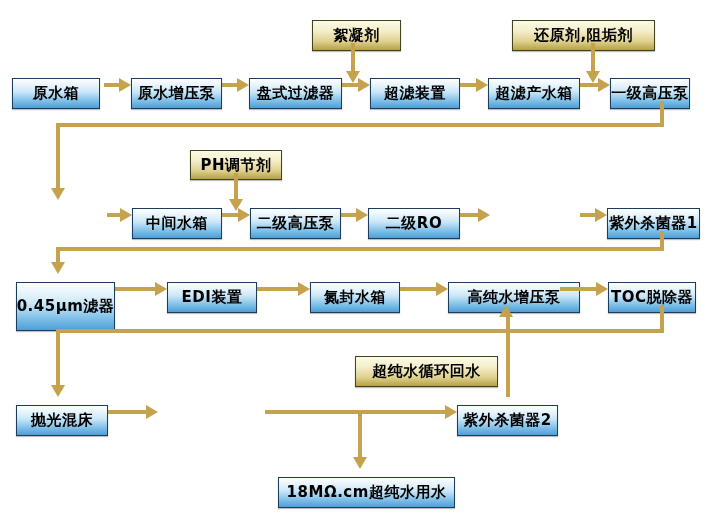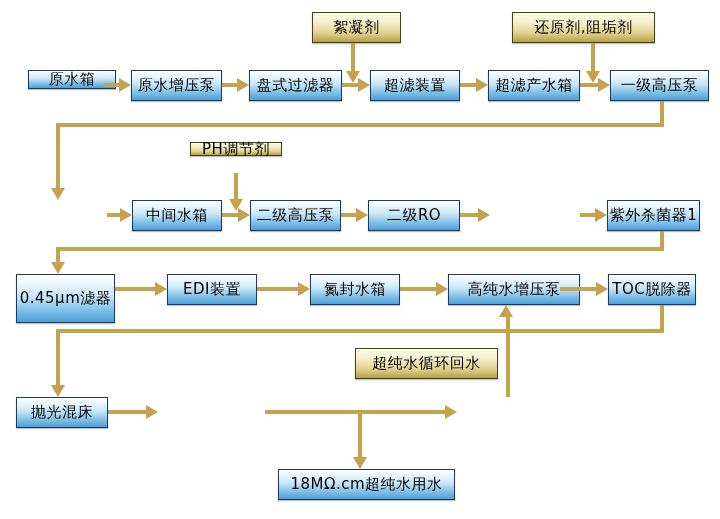--- a/index.html
+++ b/index.html
@@ -2,22 +2,22 @@
 <html><head>
 <meta charset="utf-8">
 <style>
   html,body{margin:0;padding:0;background:#fff;}
   .canvas{
     position:relative;width:720px;height:519px;background:#ffffff;
     font-family:"DejaVu Sans",sans-serif;overflow:hidden;
   }
   .node{
     position:absolute;display:flex;align-items:center;justify-content:center;
-    font-weight:normal;font-size:15px;color:#000;box-sizing:border-box;
-    white-space:nowrap;letter-spacing:0.5px;
+    font-weight:bold;font-size:15px;color:#000;box-sizing:border-box;
+    white-space:nowrap;letter-spacing:0.5px;margin-top:8px;
   }
   .process{
     border:1px solid #1b3c5f;
     background:linear-gradient(180deg,#fdfeff 0%,#e6f4fc 22%,#c9e6f7 45%,#7fc0e8 75%,#4e9fd6 100%);
     box-shadow:0 1px 1px rgba(0,0,0,0.25);
   }
   .chemical{
     border:1px solid #43431f;
     background:linear-gradient(180deg,#fcfae6 0%,#f4eec9 35%,#e0d190 70%,#b3a143 100%);
     box-shadow:0 1px 1px rgba(0,0,0,0.25);
@@ -26,44 +26,45 @@
   .arrow{position:absolute;width:0;height:0;}
   .arrow.right{border-top:7px solid transparent;border-bottom:7px solid transparent;border-left:12px solid #c4a24e;}
   .arrow.down{border-left:7px solid transparent;border-right:7px solid transparent;border-top:12px solid #c4a24e;}
   .arrow.up{border-left:7px solid transparent;border-right:7px solid transparent;border-bottom:12px solid #c4a24e;}
 </style>
 </head>
 <body>
 
 <div class="canvas">
 
-  <div class="node process" style="left:28px;top:70px;width:88px;height:19px">原水箱</div>
+  <div class="node process" style="left:12px;top:70px;width:88px;height:31px">原水箱</div>
   <div class="node process" style="left:131px;top:70px;width:91px;height:31px">原水增压泵</div>
   <div class="node process" style="left:249px;top:70px;width:93px;height:31px">盘式过滤器</div>
   <div class="node process" style="left:370px;top:70px;width:90px;height:31px">超滤装置</div>
   <div class="node process" style="left:488px;top:70px;width:92px;height:31px">超滤产水箱</div>
-  <div class="node process" style="left:610px;top:70px;width:99px;height:31px">一级高压泵</div>
+  <div class="node process" style="left:610px;top:70px;width:80px;height:31px">一级高压泵</div>
 
   <div class="node chemical" style="left:312px;top:12px;width:89px;height:31px">絮凝剂</div>
   <div class="node chemical" style="left:512px;top:12px;width:143px;height:31px">还原剂,阻垢剂</div>
 
   <div class="node process" style="left:132px;top:200px;width:90px;height:31px">中间水箱</div>
   <div class="node process" style="left:250px;top:200px;width:91px;height:31px">二级高压泵</div>
   <div class="node process" style="left:368px;top:200px;width:92px;height:31px">二级RO</div>
   <div class="node process" style="left:607px;top:200px;width:93px;height:31px">紫外杀菌器1</div>
 
-  <div class="node chemical" style="left:190px;top:142px;width:92px;height:14px">PH调节剂</div>
+  <div class="node chemical" style="left:190px;top:142px;width:92px;height:30px">PH调节剂</div>
 
   <div class="node process" style="left:16px;top:274px;width:99px;height:49px">0.45μm滤器</div>
   <div class="node process" style="left:167px;top:274px;width:90px;height:31px">EDI装置</div>
   <div class="node process" style="left:310px;top:274px;width:90px;height:31px">氮封水箱</div>
   <div class="node process" style="left:448px;top:274px;width:132px;height:31px">高纯水增压泵</div>
   <div class="node process" style="left:608px;top:274px;width:88px;height:31px">TOC脱除器</div>
 
   <div class="node process" style="left:16px;top:397px;width:92px;height:31px">抛光混床</div>
+  <div class="node process" style="left:457px;top:397px;width:101px;height:31px">紫外杀菌器2</div>
   <div class="node chemical" style="left:355px;top:348px;width:143px;height:31px">超纯水循环回水</div>
 
   <div class="node process" style="left:278px;top:469px;width:177px;height:31px">18MΩ.cm超纯水用水</div>
 
   <div class="line" style="left:104px;top:83px;width:17px;height:4px"></div>
   <div class="arrow right" style="left:119px;top:78px"></div>
   <div class="line" style="left:222px;top:83px;width:17px;height:4px"></div>
   <div class="arrow right" style="left:237px;top:78px"></div>
   <div class="line" style="left:342px;top:83px;width:17px;height:4px"></div>
   <div class="arrow right" style="left:358px;top:78px"></div>

